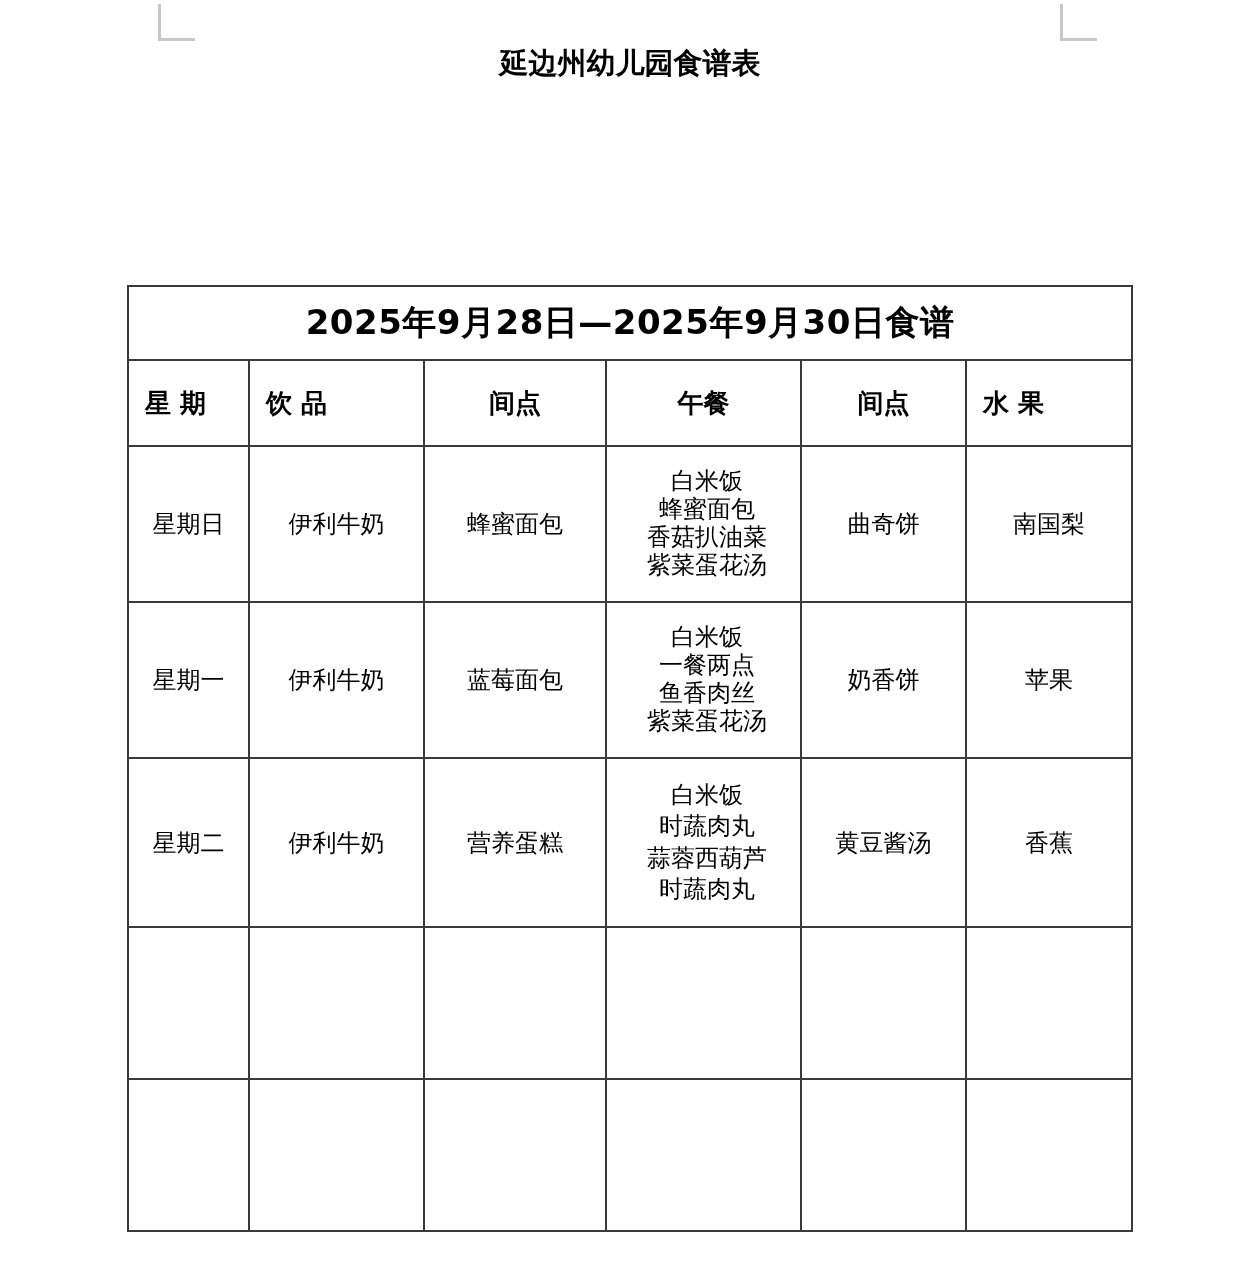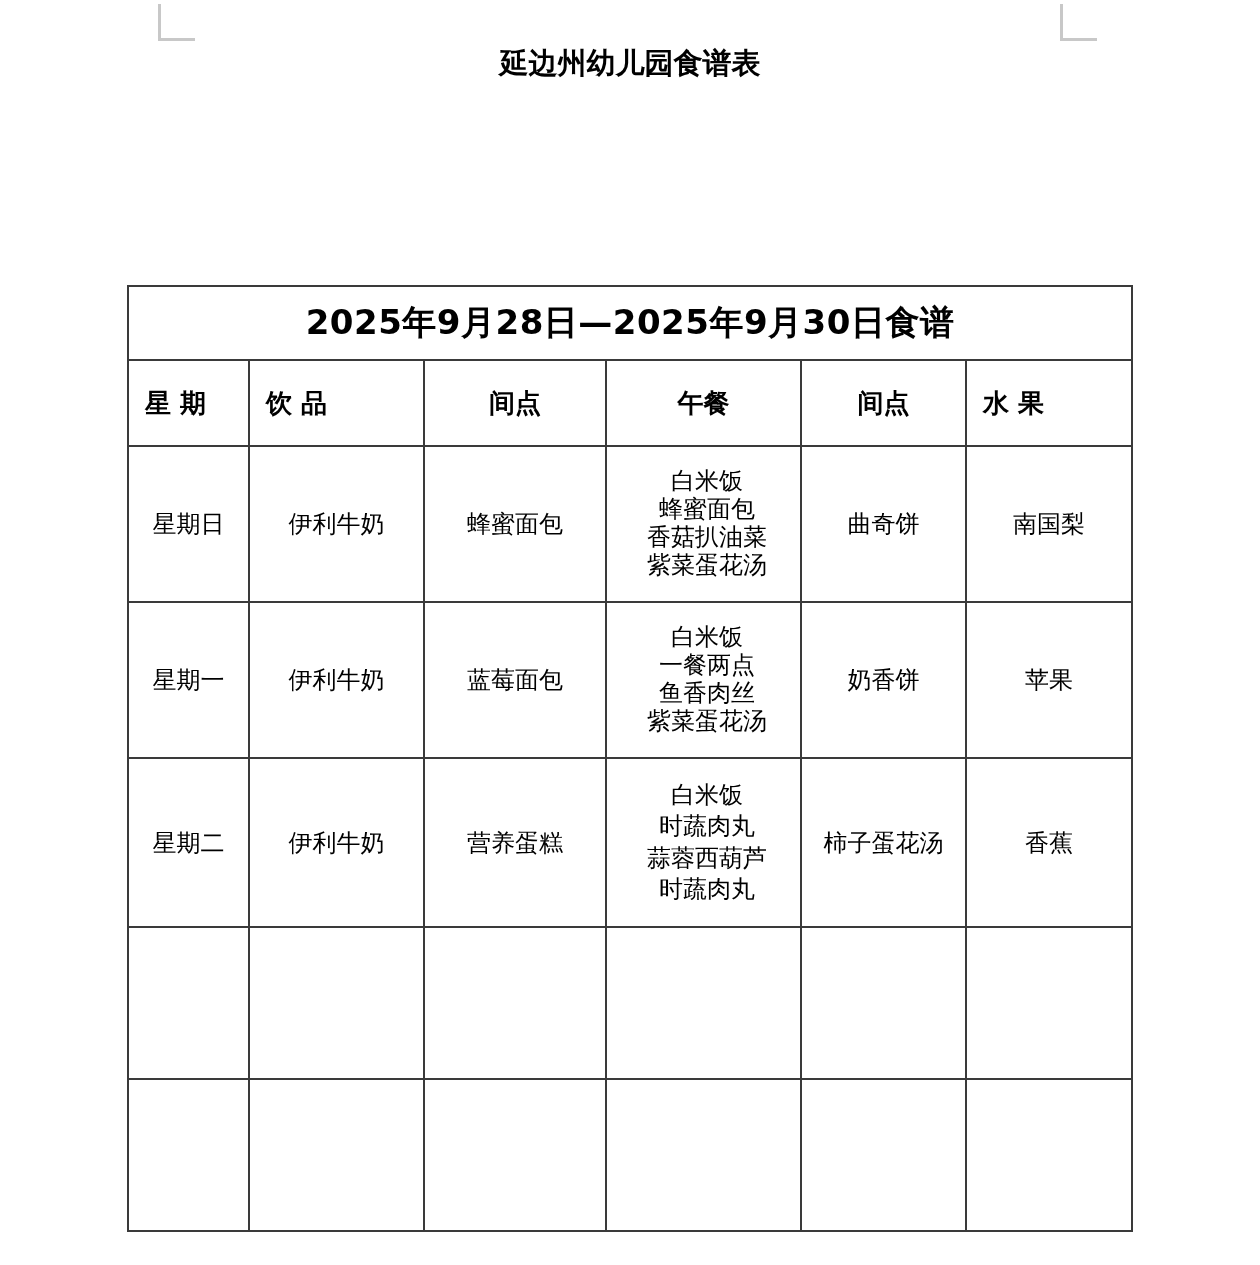--- a/index.html
+++ b/index.html
@@ -189,21 +189,21 @@
       <tr class="body-row tall">
         <td>星期二</td>
         <td>伊利牛奶</td>
         <td>营养蛋糕</td>
         <td class="lunch">
             <span class="lunch-line">白米饭</span>
             <span class="lunch-line">时蔬肉丸</span>
             <span class="lunch-line">蒜蓉西葫芦</span>
             <span class="lunch-line">时蔬肉丸</span>
           </td>
-        <td>柿子蛋花汤</td>
+        <td>黄豆酱汤</td>
         <td>香蕉</td>
       </tr>
 
       <tr class="empty-row">
         <td></td>
         <td></td>
         <td></td>
         <td class="lunch"></td>
         <td></td>
         <td></td>

